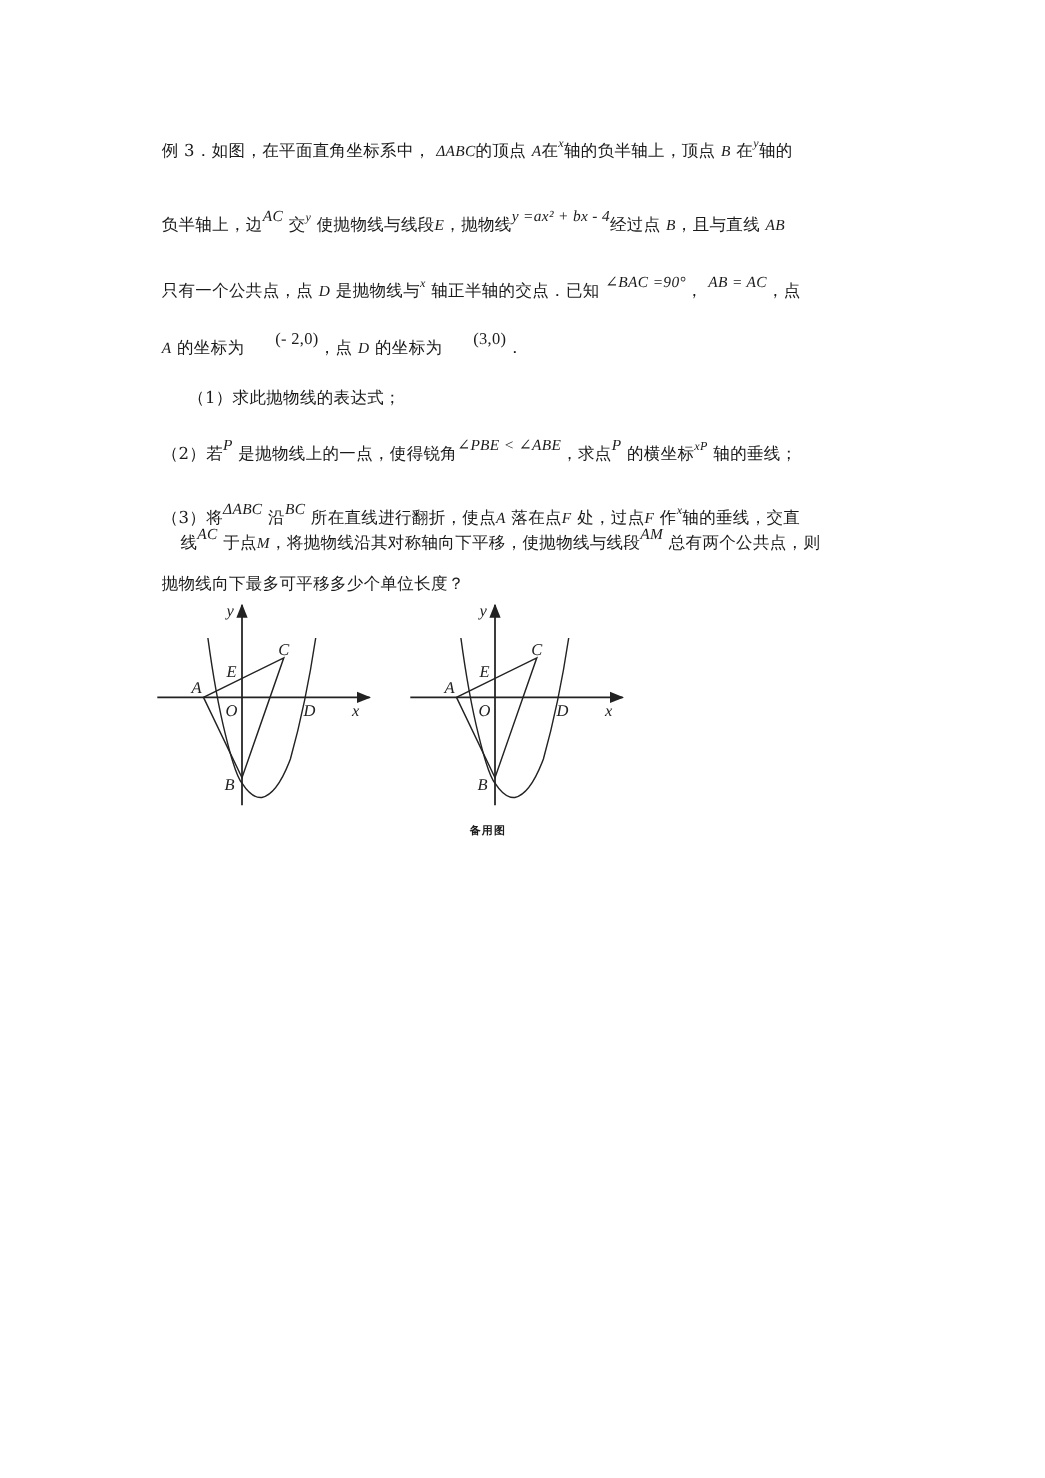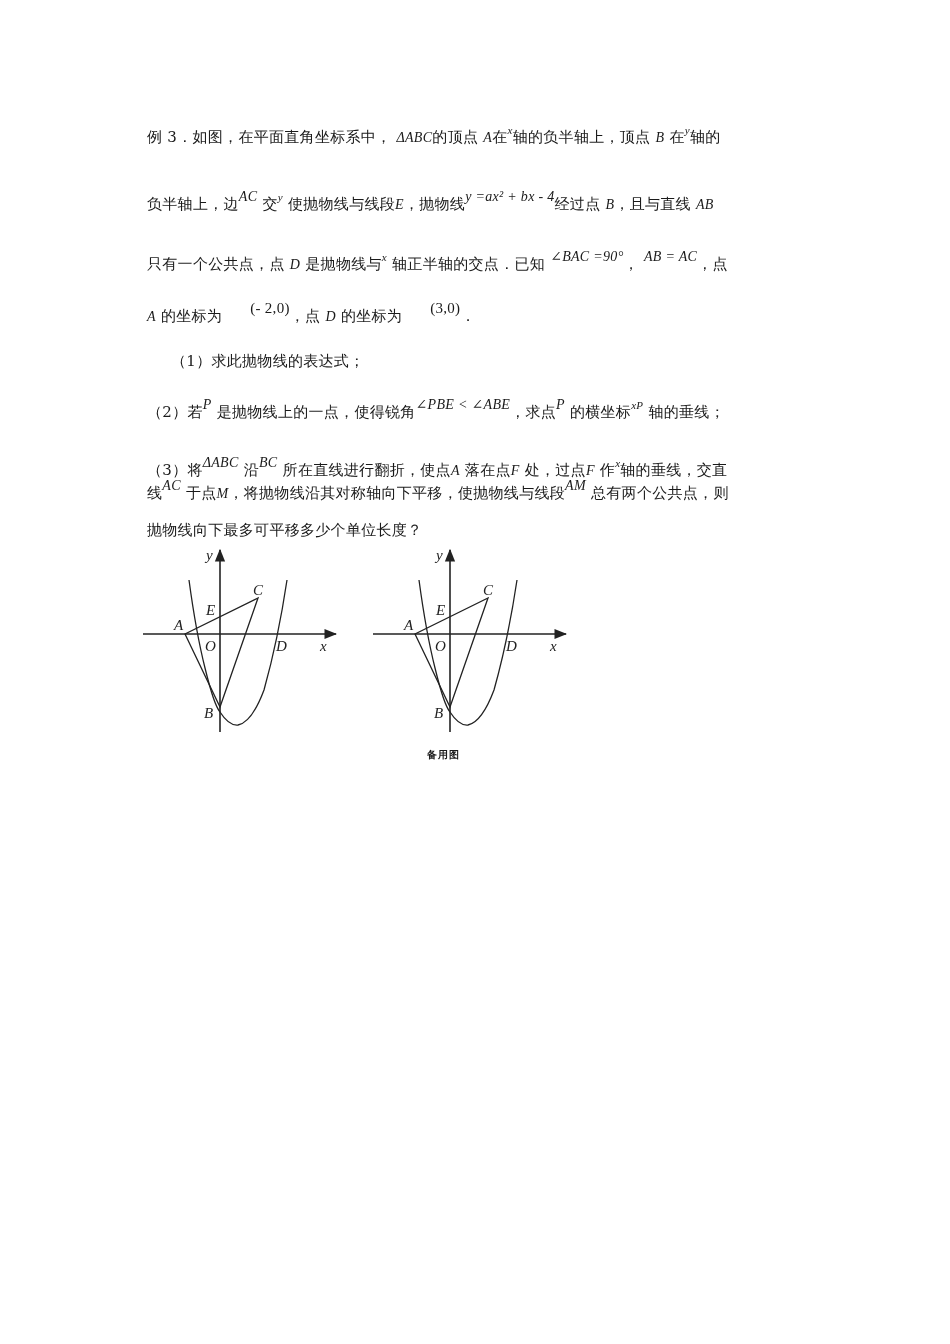--- a/index.html
+++ b/index.html
@@ -60,21 +60,21 @@
 </div>
 
 <div class="line" style="top:428px;margin-top:33px;">
   <span>（3）将</span><span class="m sup">ΔABC</span>
   <span>沿</span><span class="m sup">BC</span>
   <span>所在直线进行翻折，使点</span><span class="m">A</span>
   <span>落在点</span><span class="m">F</span>
   <span>处，过点</span><span class="m">F</span>
   <span>作</span><span class="m sup sm">x</span><span>轴的垂线，交直</span>
 </div>
-<div class="line" style="top:484px;">
+<div class="line" style="top:484px;margin-left:17px;">
   <span>线</span><span class="m sup">AC</span>
   <span>于点</span><span class="m">M</span><span>，将抛物线沿其对称轴向下平移，使抛物线与线段</span><span class="m sup">AM</span>
   <span>总有两个公共点，则</span>
 </div>
 <div class="line" style="top:521px;">抛物线向下最多可平移多少个单位长度？</div>
 
 <svg class="fig" style="left:140px;" width="210" height="200" viewBox="140 540 210 200">
   <defs>
     <marker id="arr1" viewBox="0 0 10 10" refX="9" refY="5" markerWidth="8" markerHeight="8" orient="auto">
         <path d="M0,1 L10,5 L0,9 Z" fill="#222"></path>

